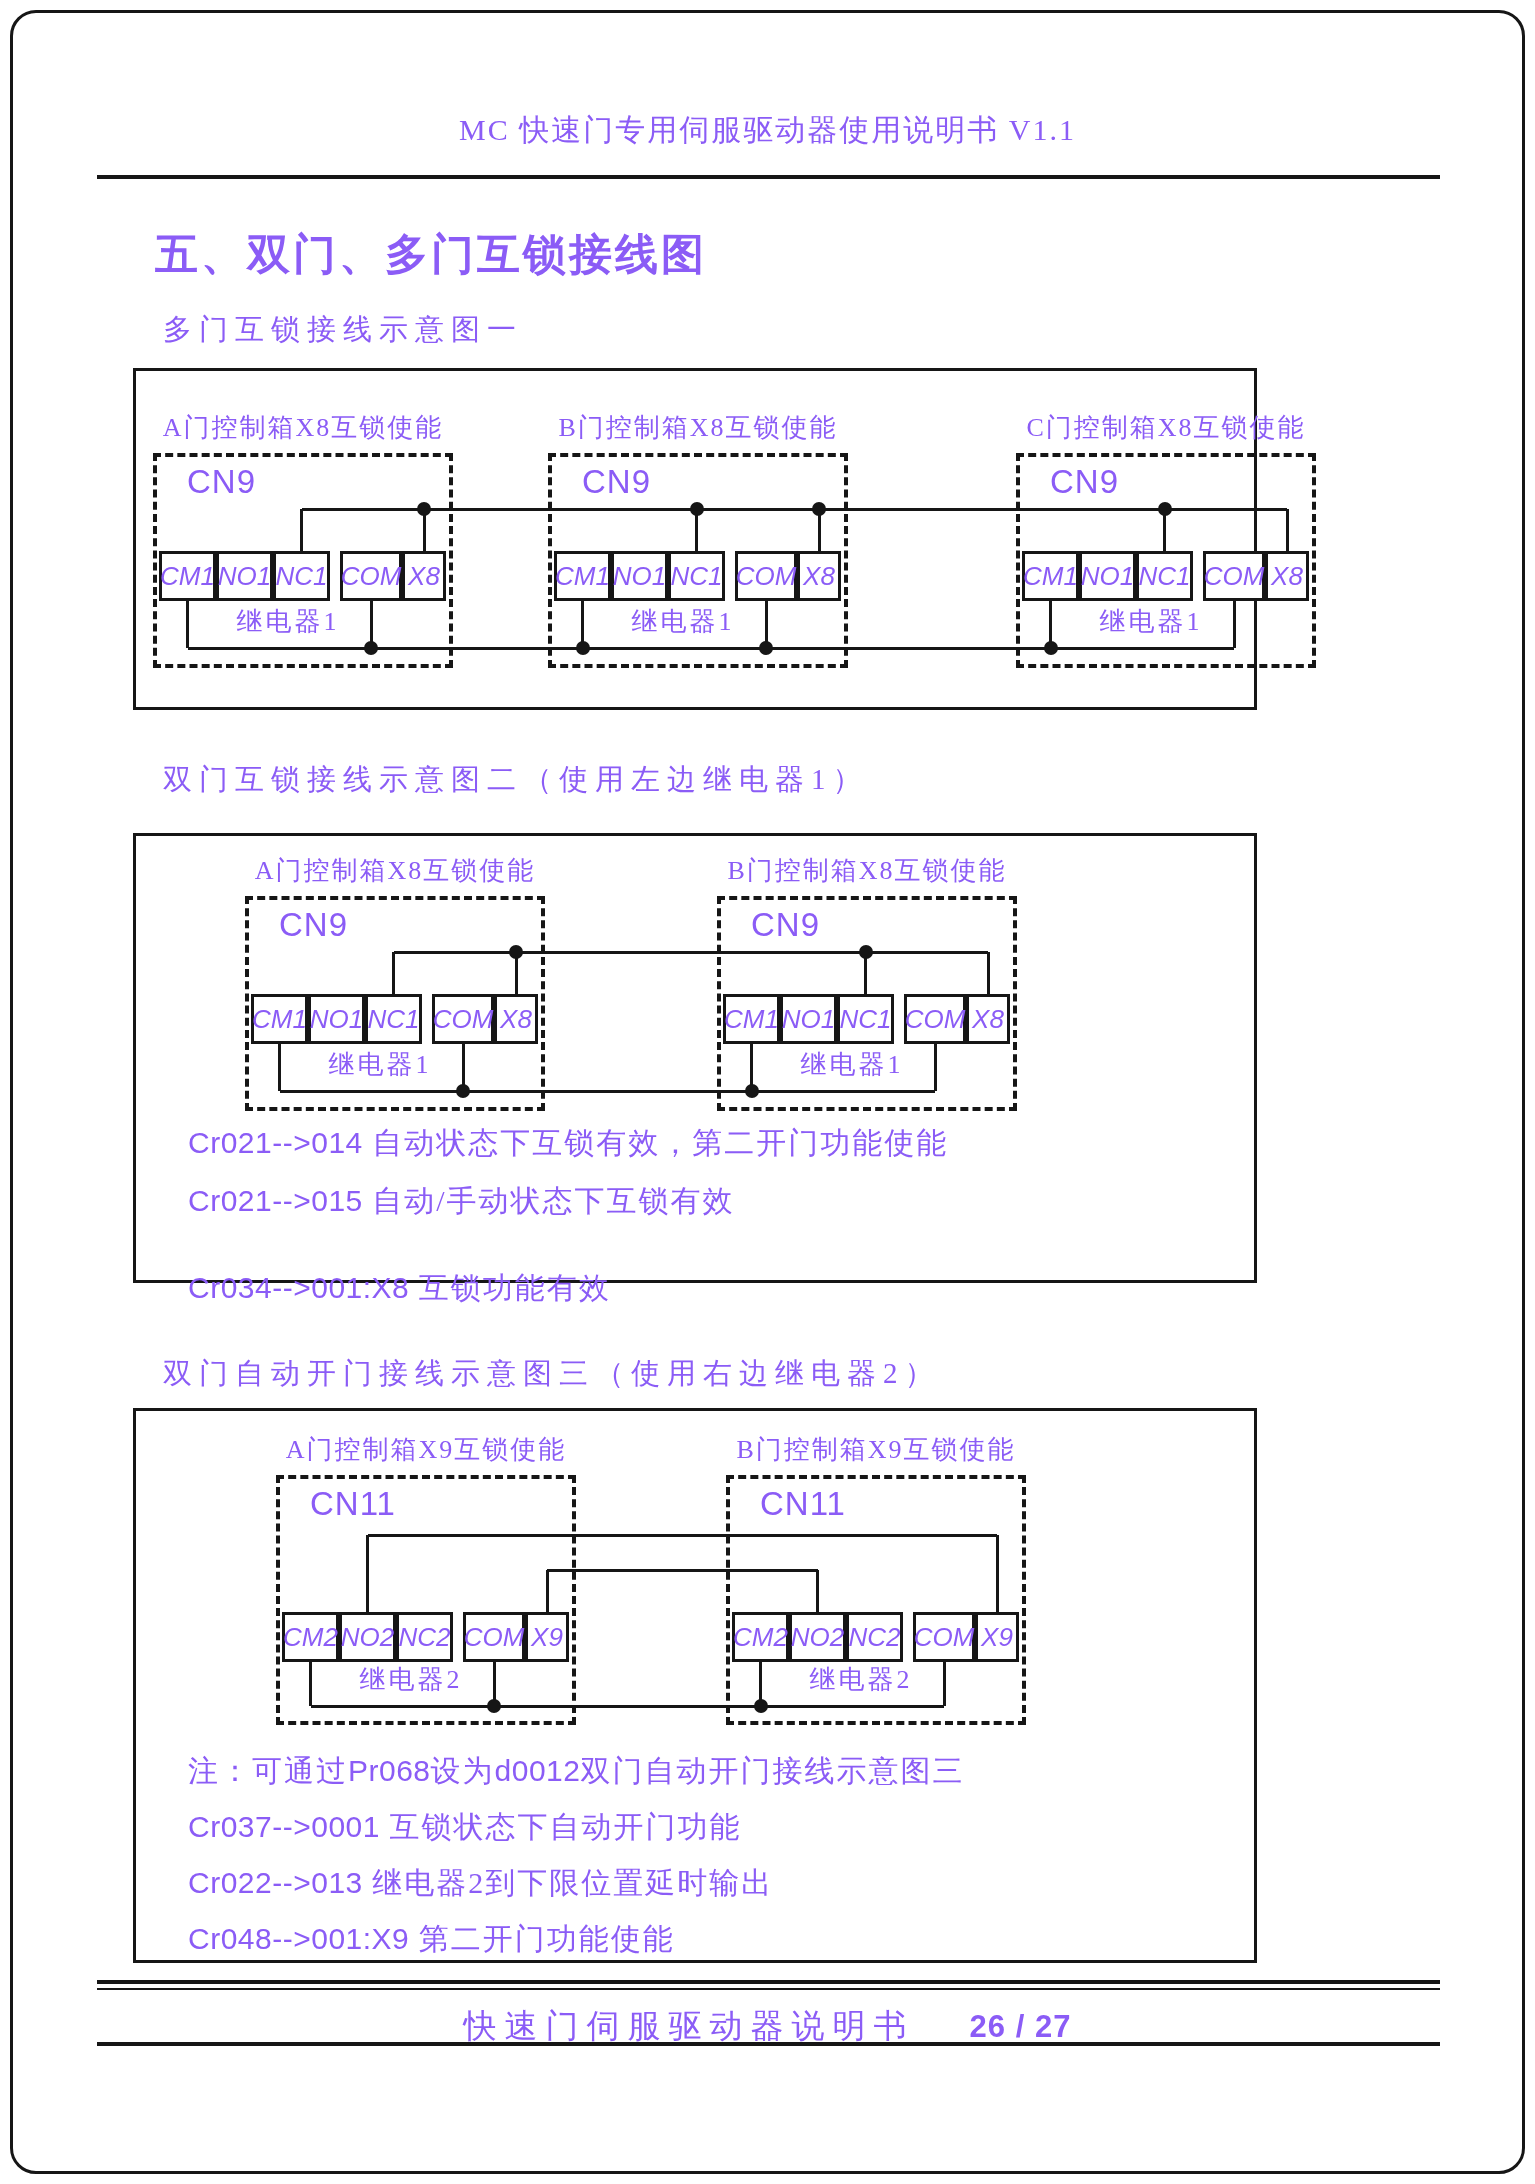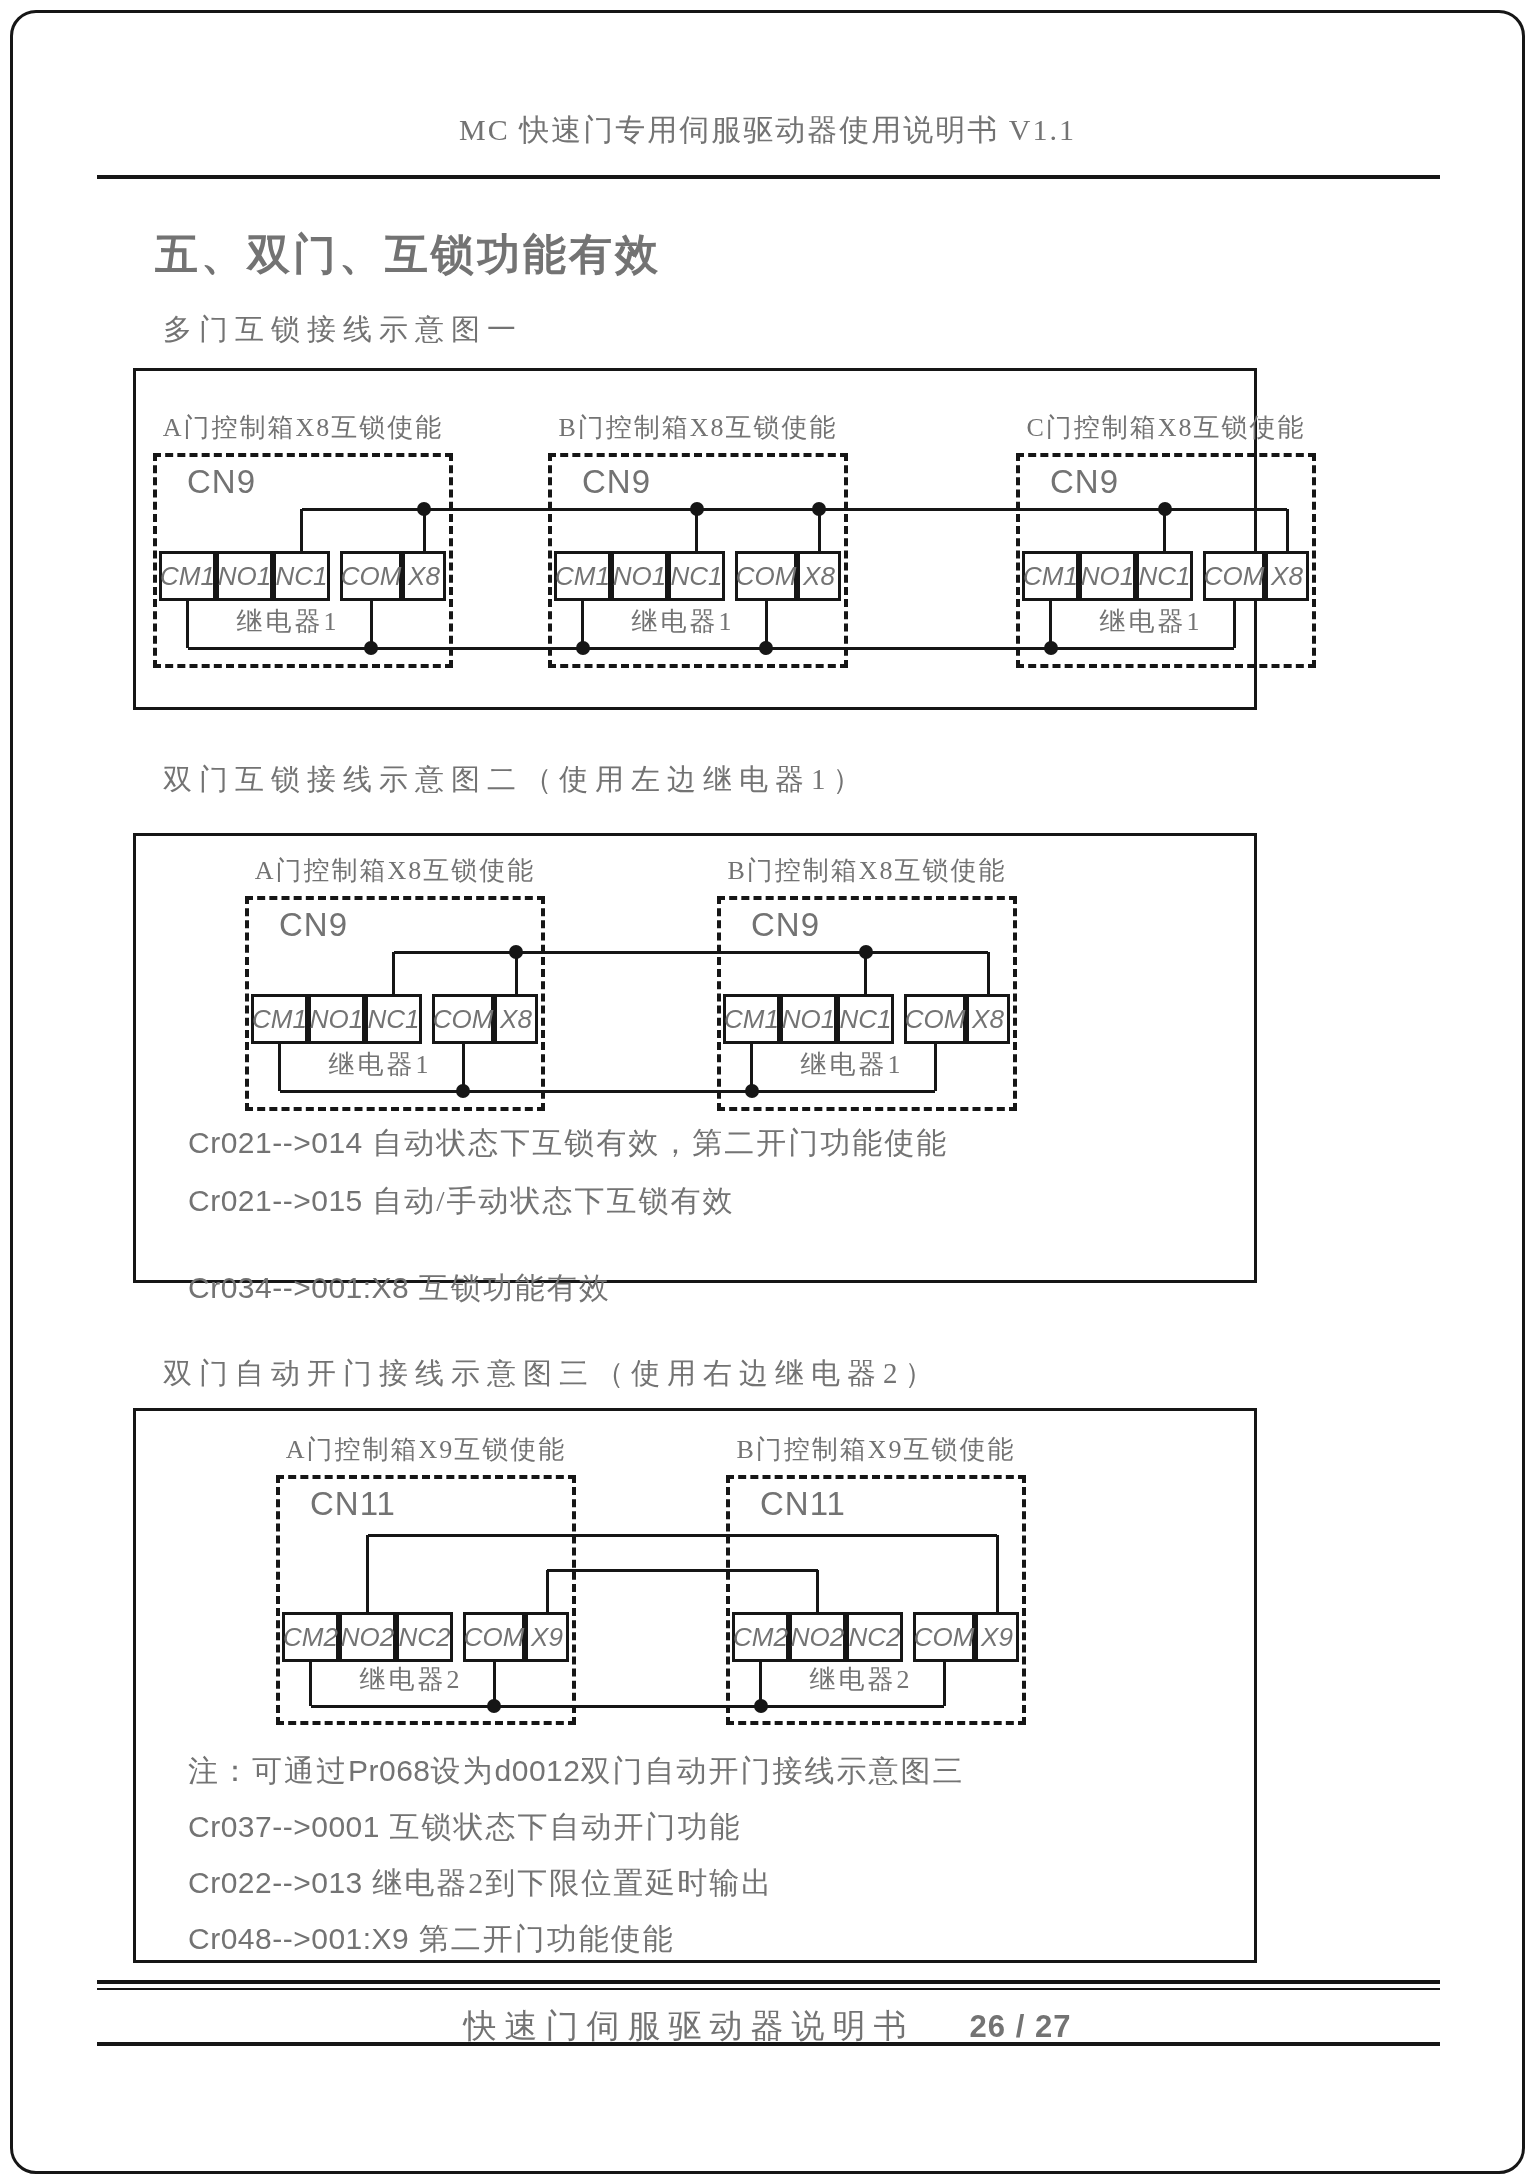--- a/index.html
+++ b/index.html
@@ -1,17 +1,17 @@
 <!DOCTYPE html>
 <html><head>
 <meta charset="utf-8">
 <style>
   * { margin:0; padding:0; box-sizing:border-box; }
   html,body { background:#ffffff; }
-  .page { position:relative; width:1535px; height:2184px; background:#fff; color:#737373;
+  .page { position:relative; width:1535px; height:2184px; background:#fff; color:#8b5cf6;
           font-family:"Liberation Serif", serif; overflow:hidden; }
   .frame { position:absolute; left:10px; top:10px; width:1515px; height:2164px;
            border:3px solid #161616; border-radius:26px; }
   .header { position:absolute; left:0; top:110px; width:100%; text-align:center;
             font-size:30px; letter-spacing:2px; }
   .rule { position:absolute; background:#161616; }
   .doc-title { position:absolute; left:155px; top:226px; font-size:43px; font-weight:bold; letter-spacing:3px; }
   .caption { position:absolute; left:163px; font-size:29px; letter-spacing:7px; white-space:nowrap; }
   .dbox { position:absolute; left:133px; width:1124px; border:3px solid #161616; background:#fff; }
   .ptitle { position:absolute; text-align:center; font-size:26px; letter-spacing:2px;
@@ -35,21 +35,21 @@
 </style>
 </head>
 <body>
 
 <div class="page">
   <div class="frame"></div>
 
   <div class="header">MC 快速门专用伺服驱动器使用说明书 V1.1</div>
   <div class="rule" style="left:97px;top:175px;width:1343px;height:4px;"></div>
 
-  <div class="doc-title">五、双门、互锁功能有效</div>
+  <div class="doc-title">五、双门、多门互锁接线图</div>
 
   <div class="caption" style="top:310px;">多门互锁接线示意图一</div>
   <div class="dbox" id="d0" style="top:368px;height:342px;">
       <div class="ptitle" style="left: -8px; top: 37px; width: 350px;">A门控制箱X8互锁使能</div>
       <div class="dashed" style="left: 17px; top: 82px; width: 300px; height: 215px;"></div>
       <div class="cn" style="left: 51px; top: 92px;">CN9</div>
       <div class="term" style="left: 23px; top: 180px; width: 57px; height: 50px;">CM1</div>
       <div class="term" style="left: 80px; top: 180px; width: 57px; height: 50px;">NO1</div>
       <div class="term" style="left: 137px; top: 180px; width: 57px; height: 50px;">NC1</div>
       <div class="term" style="left: 204px; top: 180px; width: 62px; height: 50px;">COM</div>

